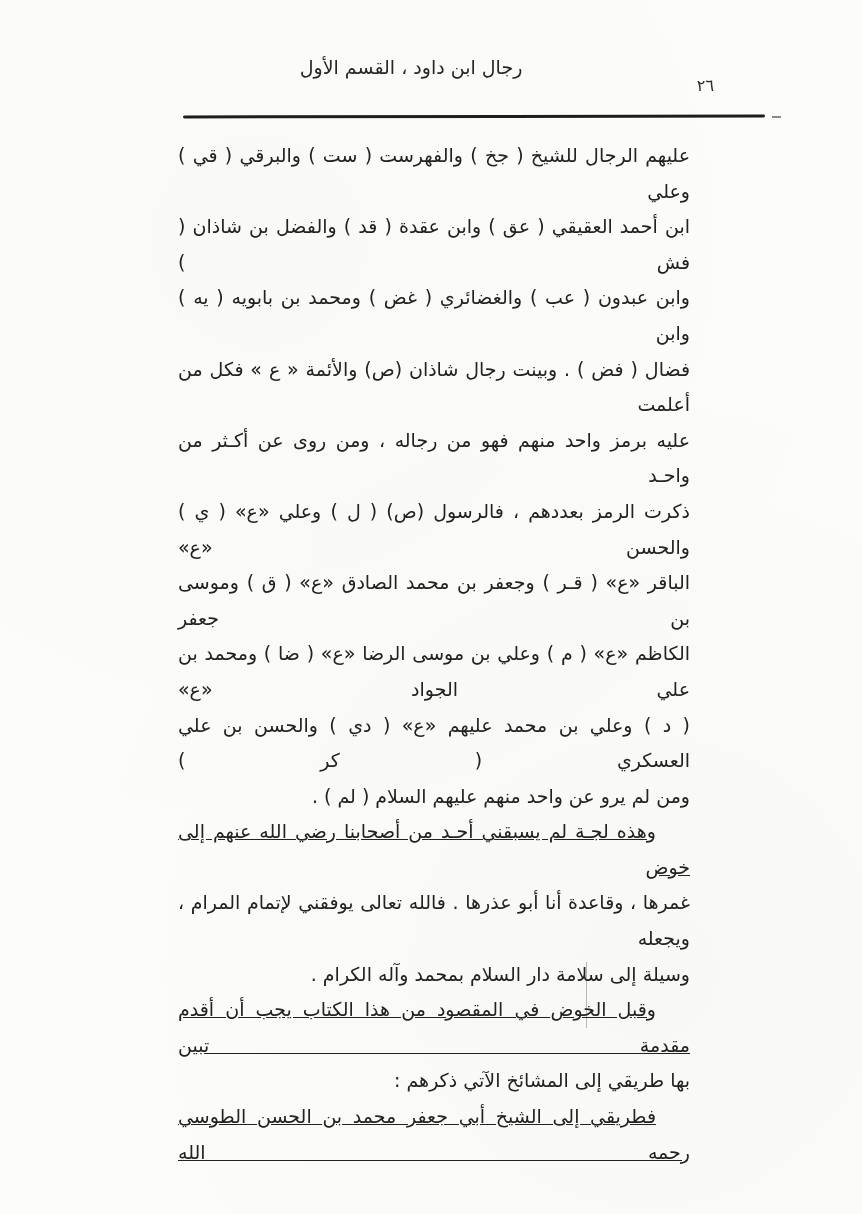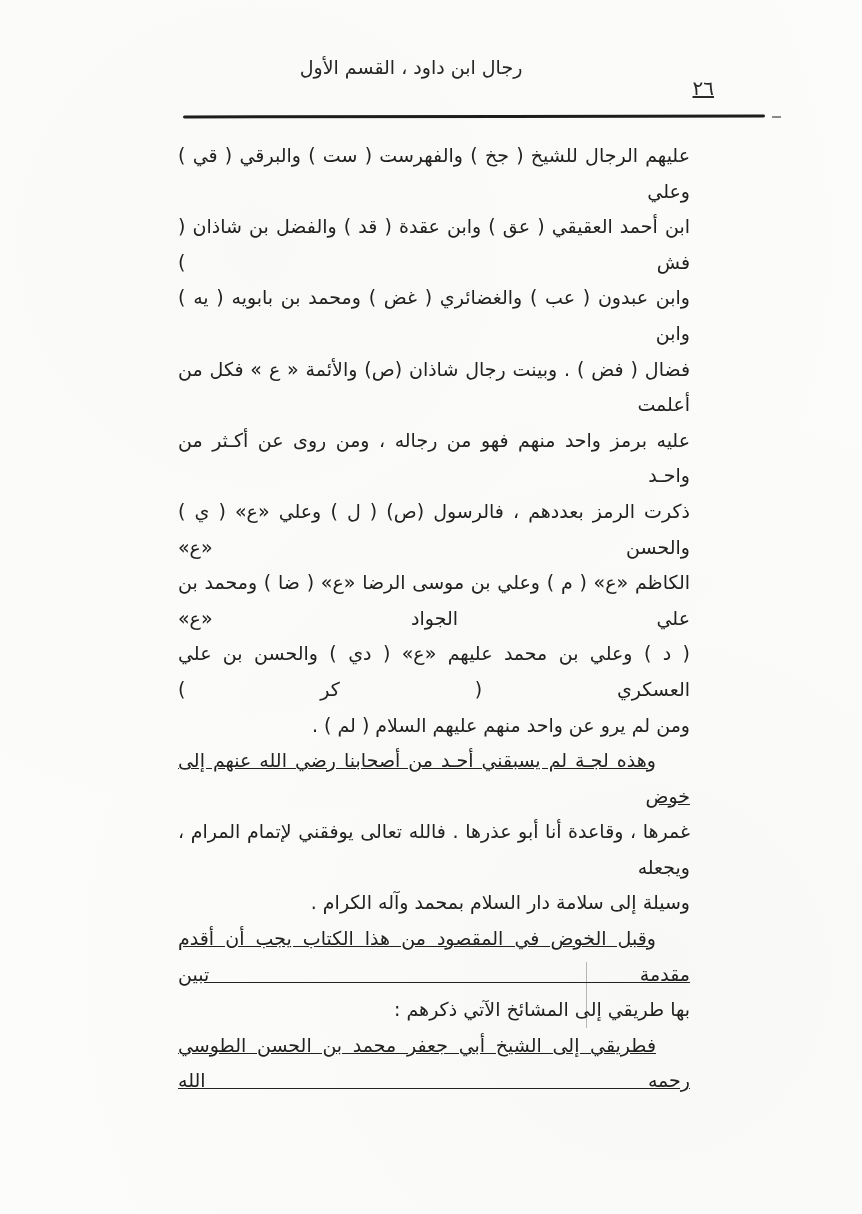--- a/index.html
+++ b/index.html
@@ -13,24 +13,23 @@
                       radial-gradient(circle at 75% 80%, rgba(0,0,0,0.015), rgba(0,0,0,0) 55%);
     font-family: "DejaVu Sans", sans-serif;
     color: #242424;
     direction: rtl;
     overflow: hidden;
   }
   .page-number {
     position: absolute;
     top: 76px;
     right: 148px;
-    font-size: 20px;
+    font-size: 16px;
     letter-spacing: 2px;
     color: #2a2a2a;
-    text-decoration: underline;
   }
   .page-title {
     position: absolute;
     top: 56px;
     left: 0;
     right: 40px;
     text-align: center;
     font-size: 19px;
     color: #262626;
   }
@@ -91,20 +90,21 @@
 
   <div class="text-body">
 
     <div class="paragraph">
       <div class="line">عليهم الرجال للشيخ ( جخ ) والفهرست ( ست ) والبرقي ( قي ) وعلي</div>
       <div class="line">ابن أحمد العقيقي ( عق ) وابن عقدة ( قد ) والفضل بن شاذان ( فش )</div>
       <div class="line">وابن عبدون ( عب ) والغضائري ( غض ) ومحمد بن بابويه ( يه ) وابن</div>
       <div class="line">فضال ( فض ) . وبينت رجال شاذان (ص) والأئمة « ع » فكل من أعلمت</div>
       <div class="line">عليه برمز واحد منهم فهو من رجاله ، ومن روى عن أكـثر من واحـد</div>
       <div class="line">ذكرت الرمز بعددهم ، فالرسول (ص) ( ل ) وعلي «ع» ( ي ) والحسن «ع»</div>
+      <div class="line">الباقر «ع» ( قـر ) وجعفر بن محمد الصادق «ع» ( ق ) وموسى بن جعفر</div>
       <div class="line">الكاظم «ع» ( م ) وعلي بن موسى الرضا «ع» ( ضا ) ومحمد بن علي الجواد «ع»</div>
       <div class="line">( د ) وعلي بن محمد عليهم «ع» ( دي ) والحسن بن علي العسكري ( كر )</div>
       <div class="line end">ومن لم يرو عن واحد منهم عليهم السلام ( لم ) .</div>
     </div>
 
     <div class="paragraph">
       <div class="line indent">وهذه لجـة لم يسبقني أحـد من أصحابنا رضي الله عنهم إلى خوض</div>
       <div class="line">غمرها ، وقاعدة أنا أبو عذرها . فالله تعالى يوفقني لإتمام المرام ، ويجعله</div>
       <div class="line end">وسيلة إلى سلامة دار السلام بمحمد وآله الكرام .</div>
     </div>

